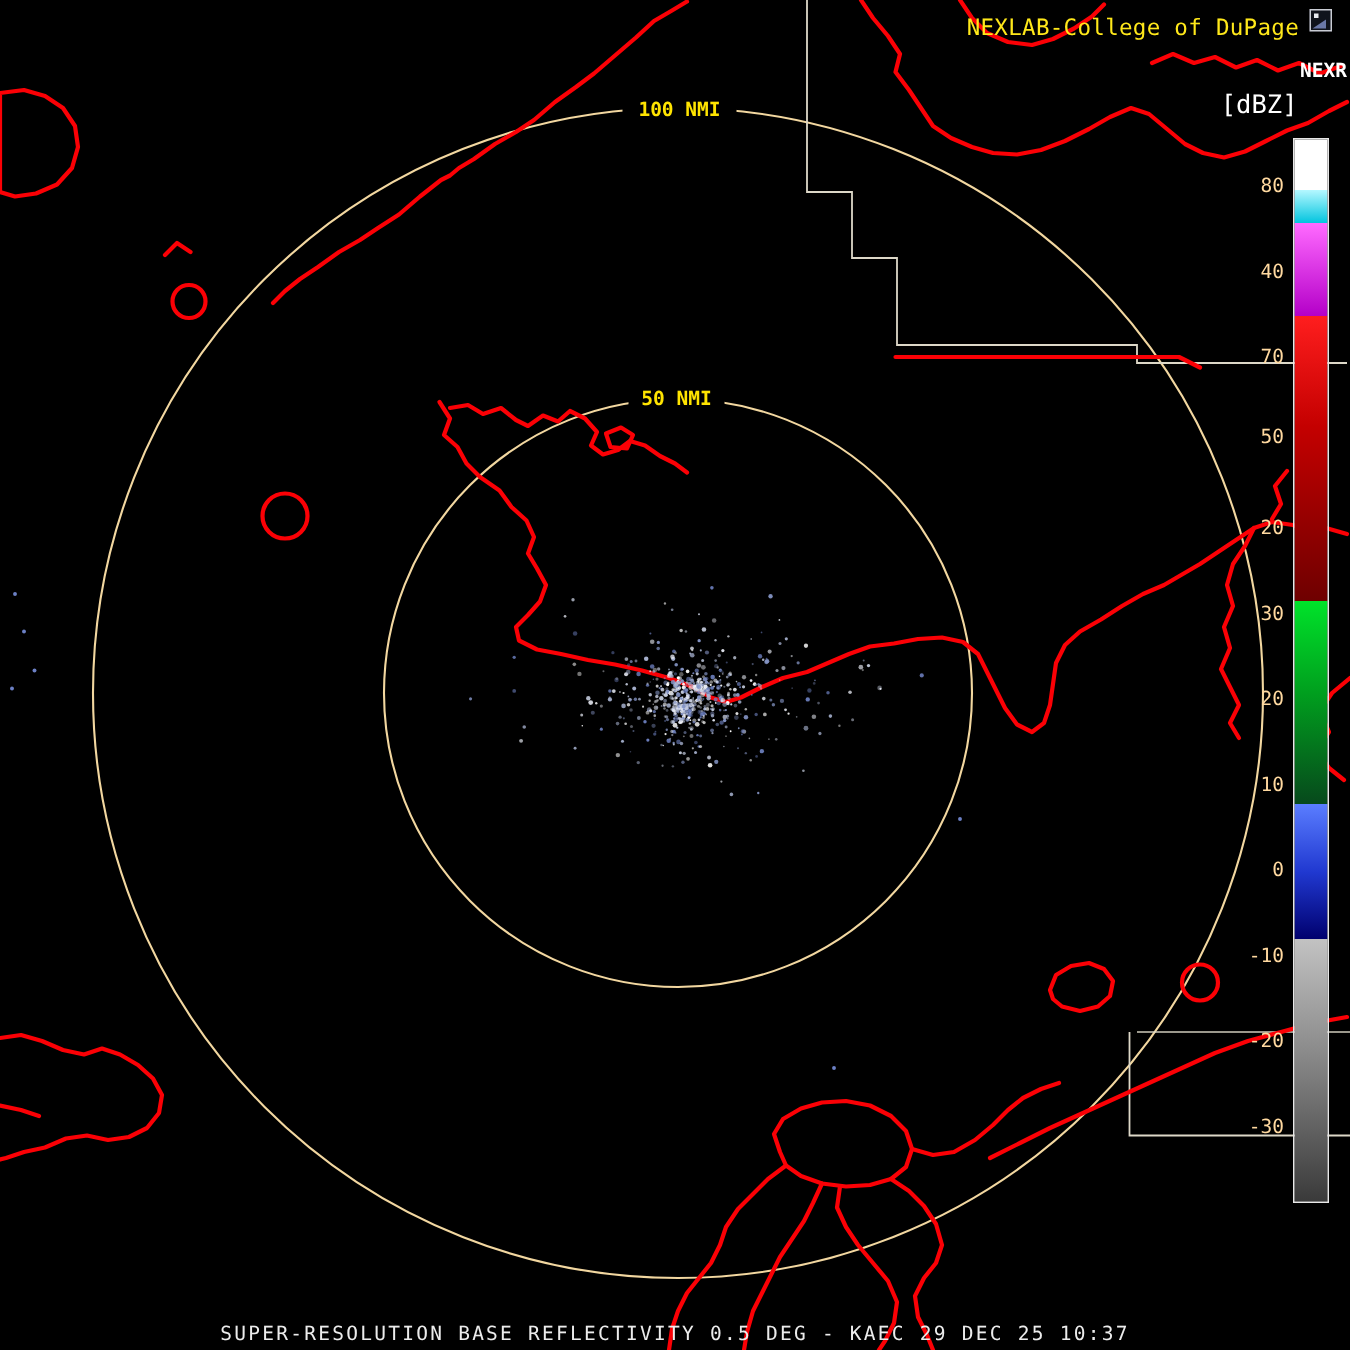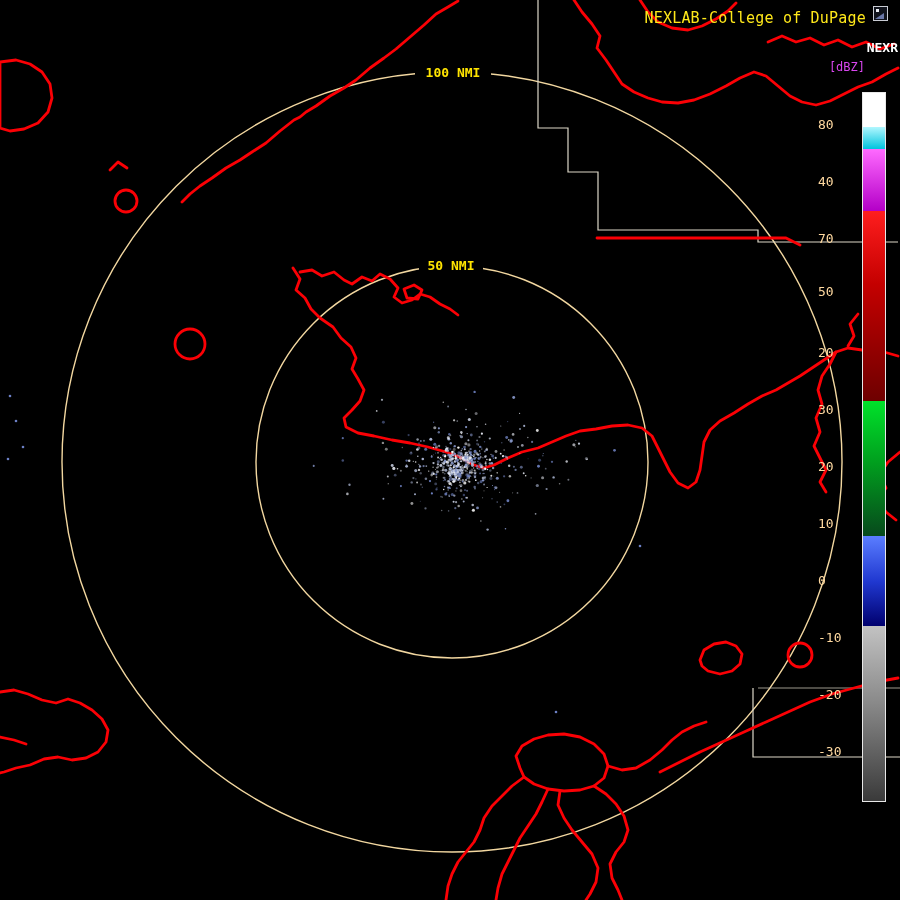--- a/index.html
+++ b/index.html
@@ -11,32 +11,32 @@
   .brand{position:absolute;top:9px;right:34px;color:#ffe81a;font-size:15px;
          letter-spacing:.2px;white-space:nowrap;}
   .corner-icon{position:absolute;top:6px;right:12px;width:13px;height:13px;
          border:1px solid #c9ccd4;background:#10131c;}
   .ci-dot{position:absolute;left:2px;top:2px;width:3px;height:3px;background:#e9ecf2;}
   .ci-slope{position:absolute;left:1px;bottom:1px;width:0;height:0;
          border-left:9px solid transparent;border-bottom:6px solid #6a78a8;}
 
   
   .cb-title{position:absolute;top:40px;right:2px;color:#ffffff;font-size:13px;font-weight:bold;padding-left:48px;}
-  .cb-units{position:absolute;top:60px;right:35px;color:#d946ef;font-size:12px;}
+  .cb-units{position:absolute;top:60px;right:35px;color:#ffffff;font-size:17px;}
   .colorbar{position:absolute;top:92px;right:14px;width:22px;height:708px;
          border:1px solid #e8e8e8;
          background:linear-gradient(to bottom,
            #ffffff 0%, #ffffff 4.8%,
            #b2f7ff 4.8%, #00c4de 7.9%,
            #ff6aff 7.9%, #b400c8 16.6%,
            #ff1e1e 16.6%, #c40000 27%, #6e0000 43.5%,
            #00e22a 43.5%, #00a01e 52%, #07491c 62.6%,
            #5a7dff 62.6%, #2038d0 69%, #00006e 75.3%,
            #c2c2c2 75.3%, #8a8a8a 86%, #3a3a3a 100%);}
-  .cb-tick{position:absolute;right:44px;width:38px;text-align:left;
+  .cb-tick{position:absolute;right:44px;width:38px;text-align:right;
          color:#ffd9a0;font-size:13px;line-height:16px;}
 
   
   .statusbar{position:absolute;bottom:3px;left:0;right:0;text-align:center;
          color:#ececec;font-size:13px;letter-spacing:1.5px;white-space:nowrap;}
 
   
   .ring{fill:none;stroke:#f2d7a0;stroke-width:1.4;}
   .county{fill:none;stroke:#ddd8c8;stroke-width:1.2;}
   .redline{fill:none;stroke:#fb0005;stroke-width:2.8;stroke-linejoin:round;stroke-linecap:round;}
@@ -850,13 +850,14 @@
   <span class="cb-tick" style="top:284px">50</span>
   <span class="cb-tick" style="top:345px">20</span>
   <span class="cb-tick" style="top:402px">30</span>
   <span class="cb-tick" style="top:459px">20</span>
   <span class="cb-tick" style="top:516px">10</span>
   <span class="cb-tick" style="top:573px">0</span>
   <span class="cb-tick" style="top:630px">-10</span>
   <span class="cb-tick" style="top:687px">-20</span>
   <span class="cb-tick" style="top:744px">-30</span>
 
+  <div class="statusbar">SUPER-RESOLUTION BASE REFLECTIVITY 0.5 DEG - KAEC 29 DEC 25 10:37</div>
 </div>
 
 </body></html>

